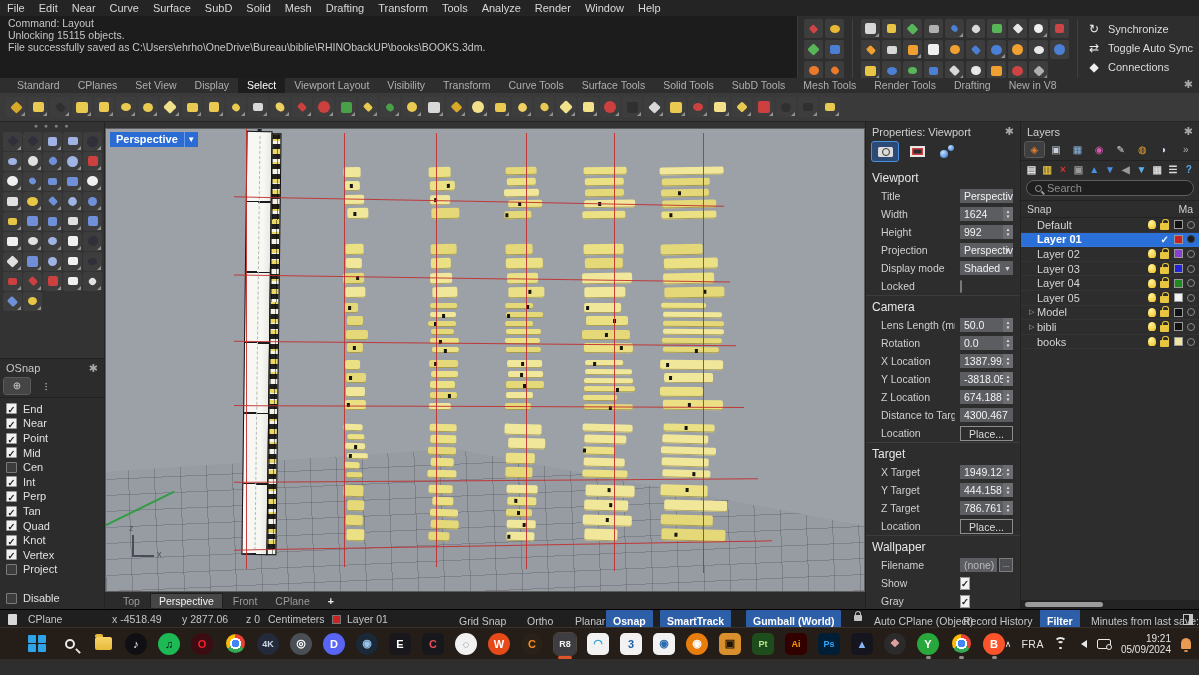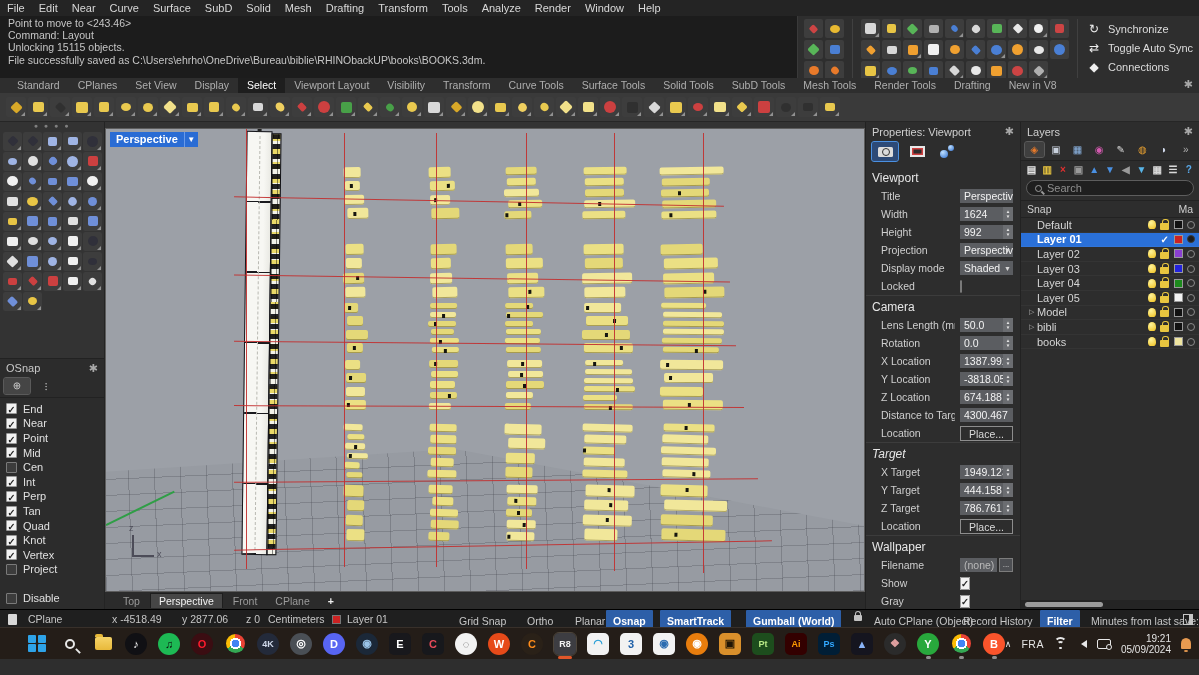--- a/index.html
+++ b/index.html
@@ -203,21 +203,20 @@
       <div class="menu-item">Tools</div>
       <div class="menu-item">Analyze</div>
       <div class="menu-item">Render</div>
       <div class="menu-item">Window</div>
       <div class="menu-item">Help</div>
     </div>
 
   <div class="cmdrow">
     <div class="cmdbox">
       <div id="cmd-history">
-          <div>Point to move to &lt;243.46&gt;</div>
           <div>Command: Layout</div>
           <div>Unlocking 15115 objects.</div>
           <div>File successfully saved as C:\Users\ehrho\OneDrive\Bureau\biblie\RHINObackUP\books\BOOKS.3dm.</div>
         </div>
     </div>
     <div class="cmdright">
       <div class="icon-grid g1" id="qa1">
           <span class="tile">
             <i style="width: 9px; height: 8px; background: rgb(204, 68, 68); transform: rotate(45deg) scale(0.8);"></i>
           </span>
@@ -1123,21 +1122,21 @@
             <span class="pctl">
               <div class="pinput nospin">4300.467</div>
             </span>
           </div>
           <div class="prow">
             <span class="plabel">Location</span>
             <span class="pctl">
               <div class="pbtn">Place...</div>
             </span>
           </div>
-          <div class="sec-h" style="border-top: 1px solid rgb(60, 60, 60); font-style: italic;">Target</div>
+          <div class="sec-h" style="border-top: 1px solid rgb(60, 60, 60);">Target</div>
           <div class="prow">
             <span class="plabel">X Target</span>
             <span class="pctl">
               <div class="pinput">1949.123</div>
               <span class="spin">▲<br>▼</span>
             </span>
           </div>
           <div class="prow">
             <span class="plabel">Y Target</span>
             <span class="pctl">

